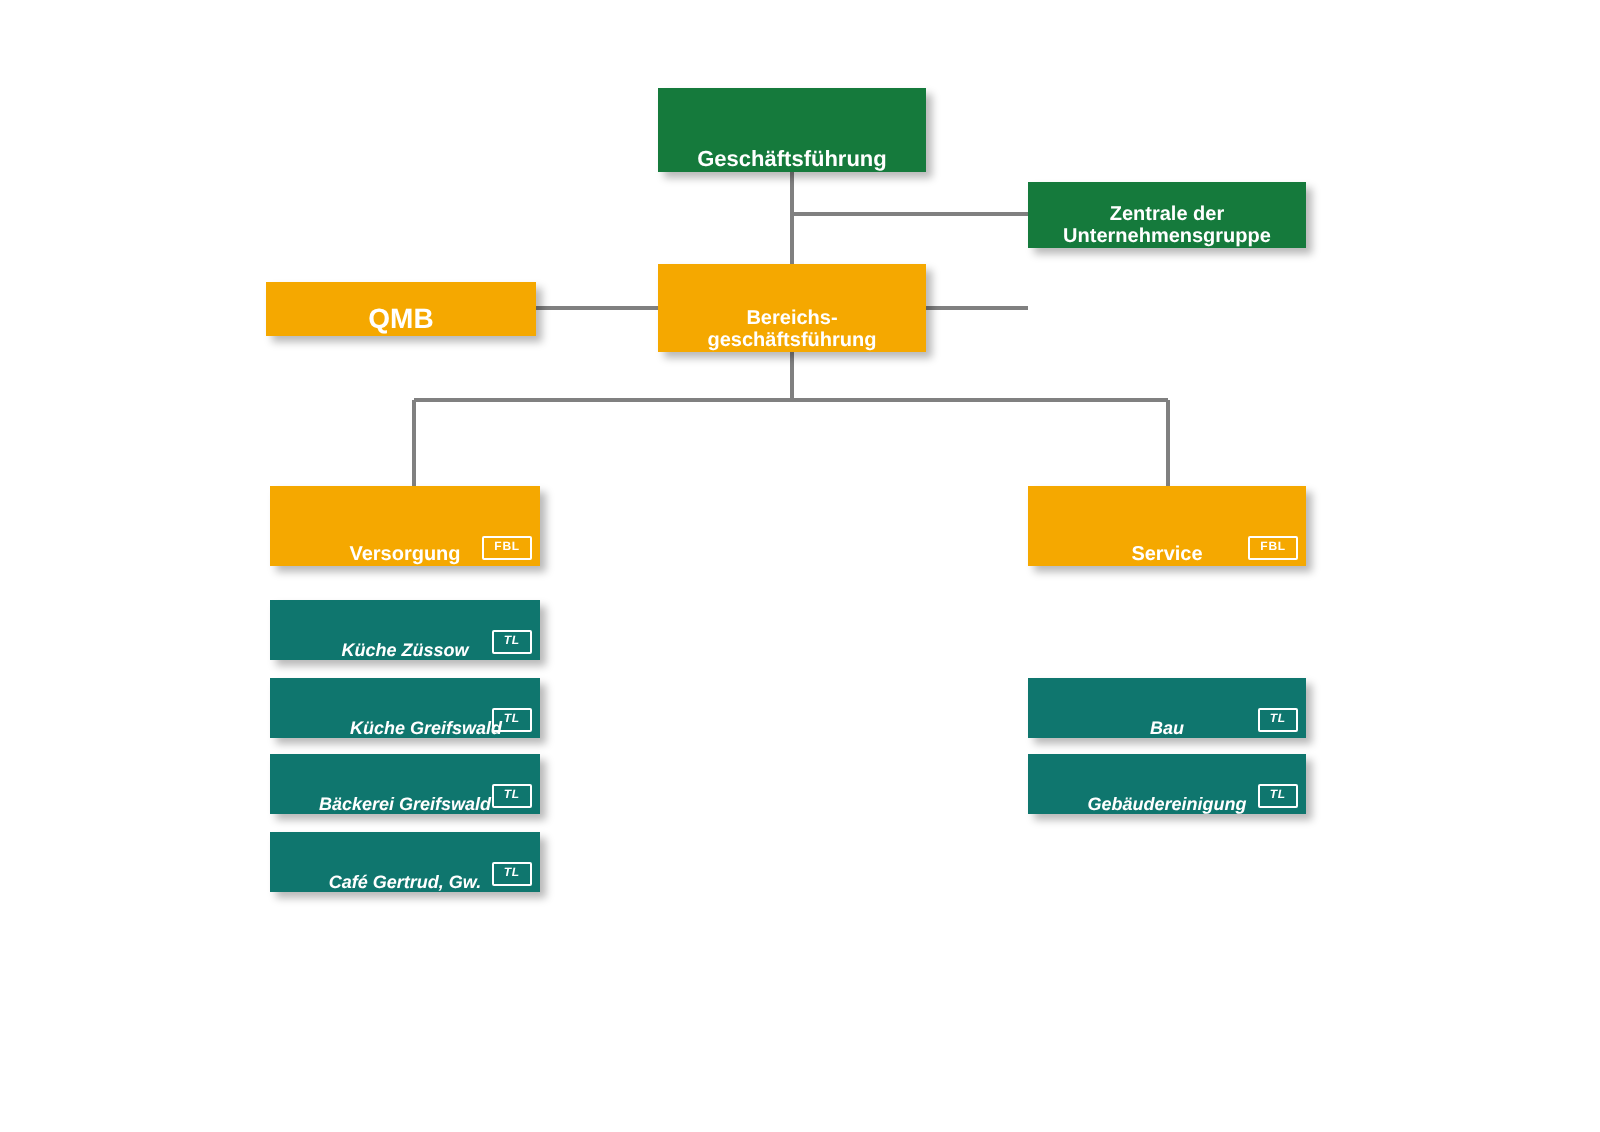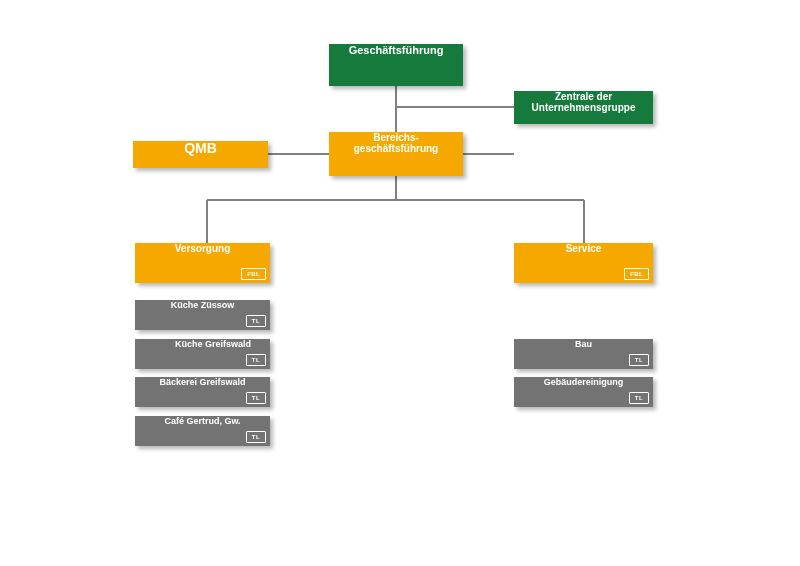--- a/index.html
+++ b/index.html
@@ -23,37 +23,38 @@
     left: 0;
     top: 0;
     width: 800px;
     height: 566px;
     pointer-events: none;
   }
   .node {
     position: absolute;
     box-sizing: border-box;
     display: flex;
-    align-items: flex-start;
+    align-items: flex-end;
     justify-content: center;
     text-align: center;
     color: #ffffff;
     font-weight: bold;
     line-height: 1.12;
     box-shadow: 3px 3px 4px rgba(0,0,0,0.28);
     z-index: 2;
   }
   .node-green {
     background: #157a3c;
   }
   .node-amber {
     background: #f5a800;
   }
   .node-orange {
-    background: #737373;
+    background: #0f766e;
+    font-style: italic;
   }
   .node-label {
     display: block;
     padding: 0 6px;
     white-space: pre-line;
   }
   .badge {
     position: absolute;
     right: 4px;
     bottom: 3px;

